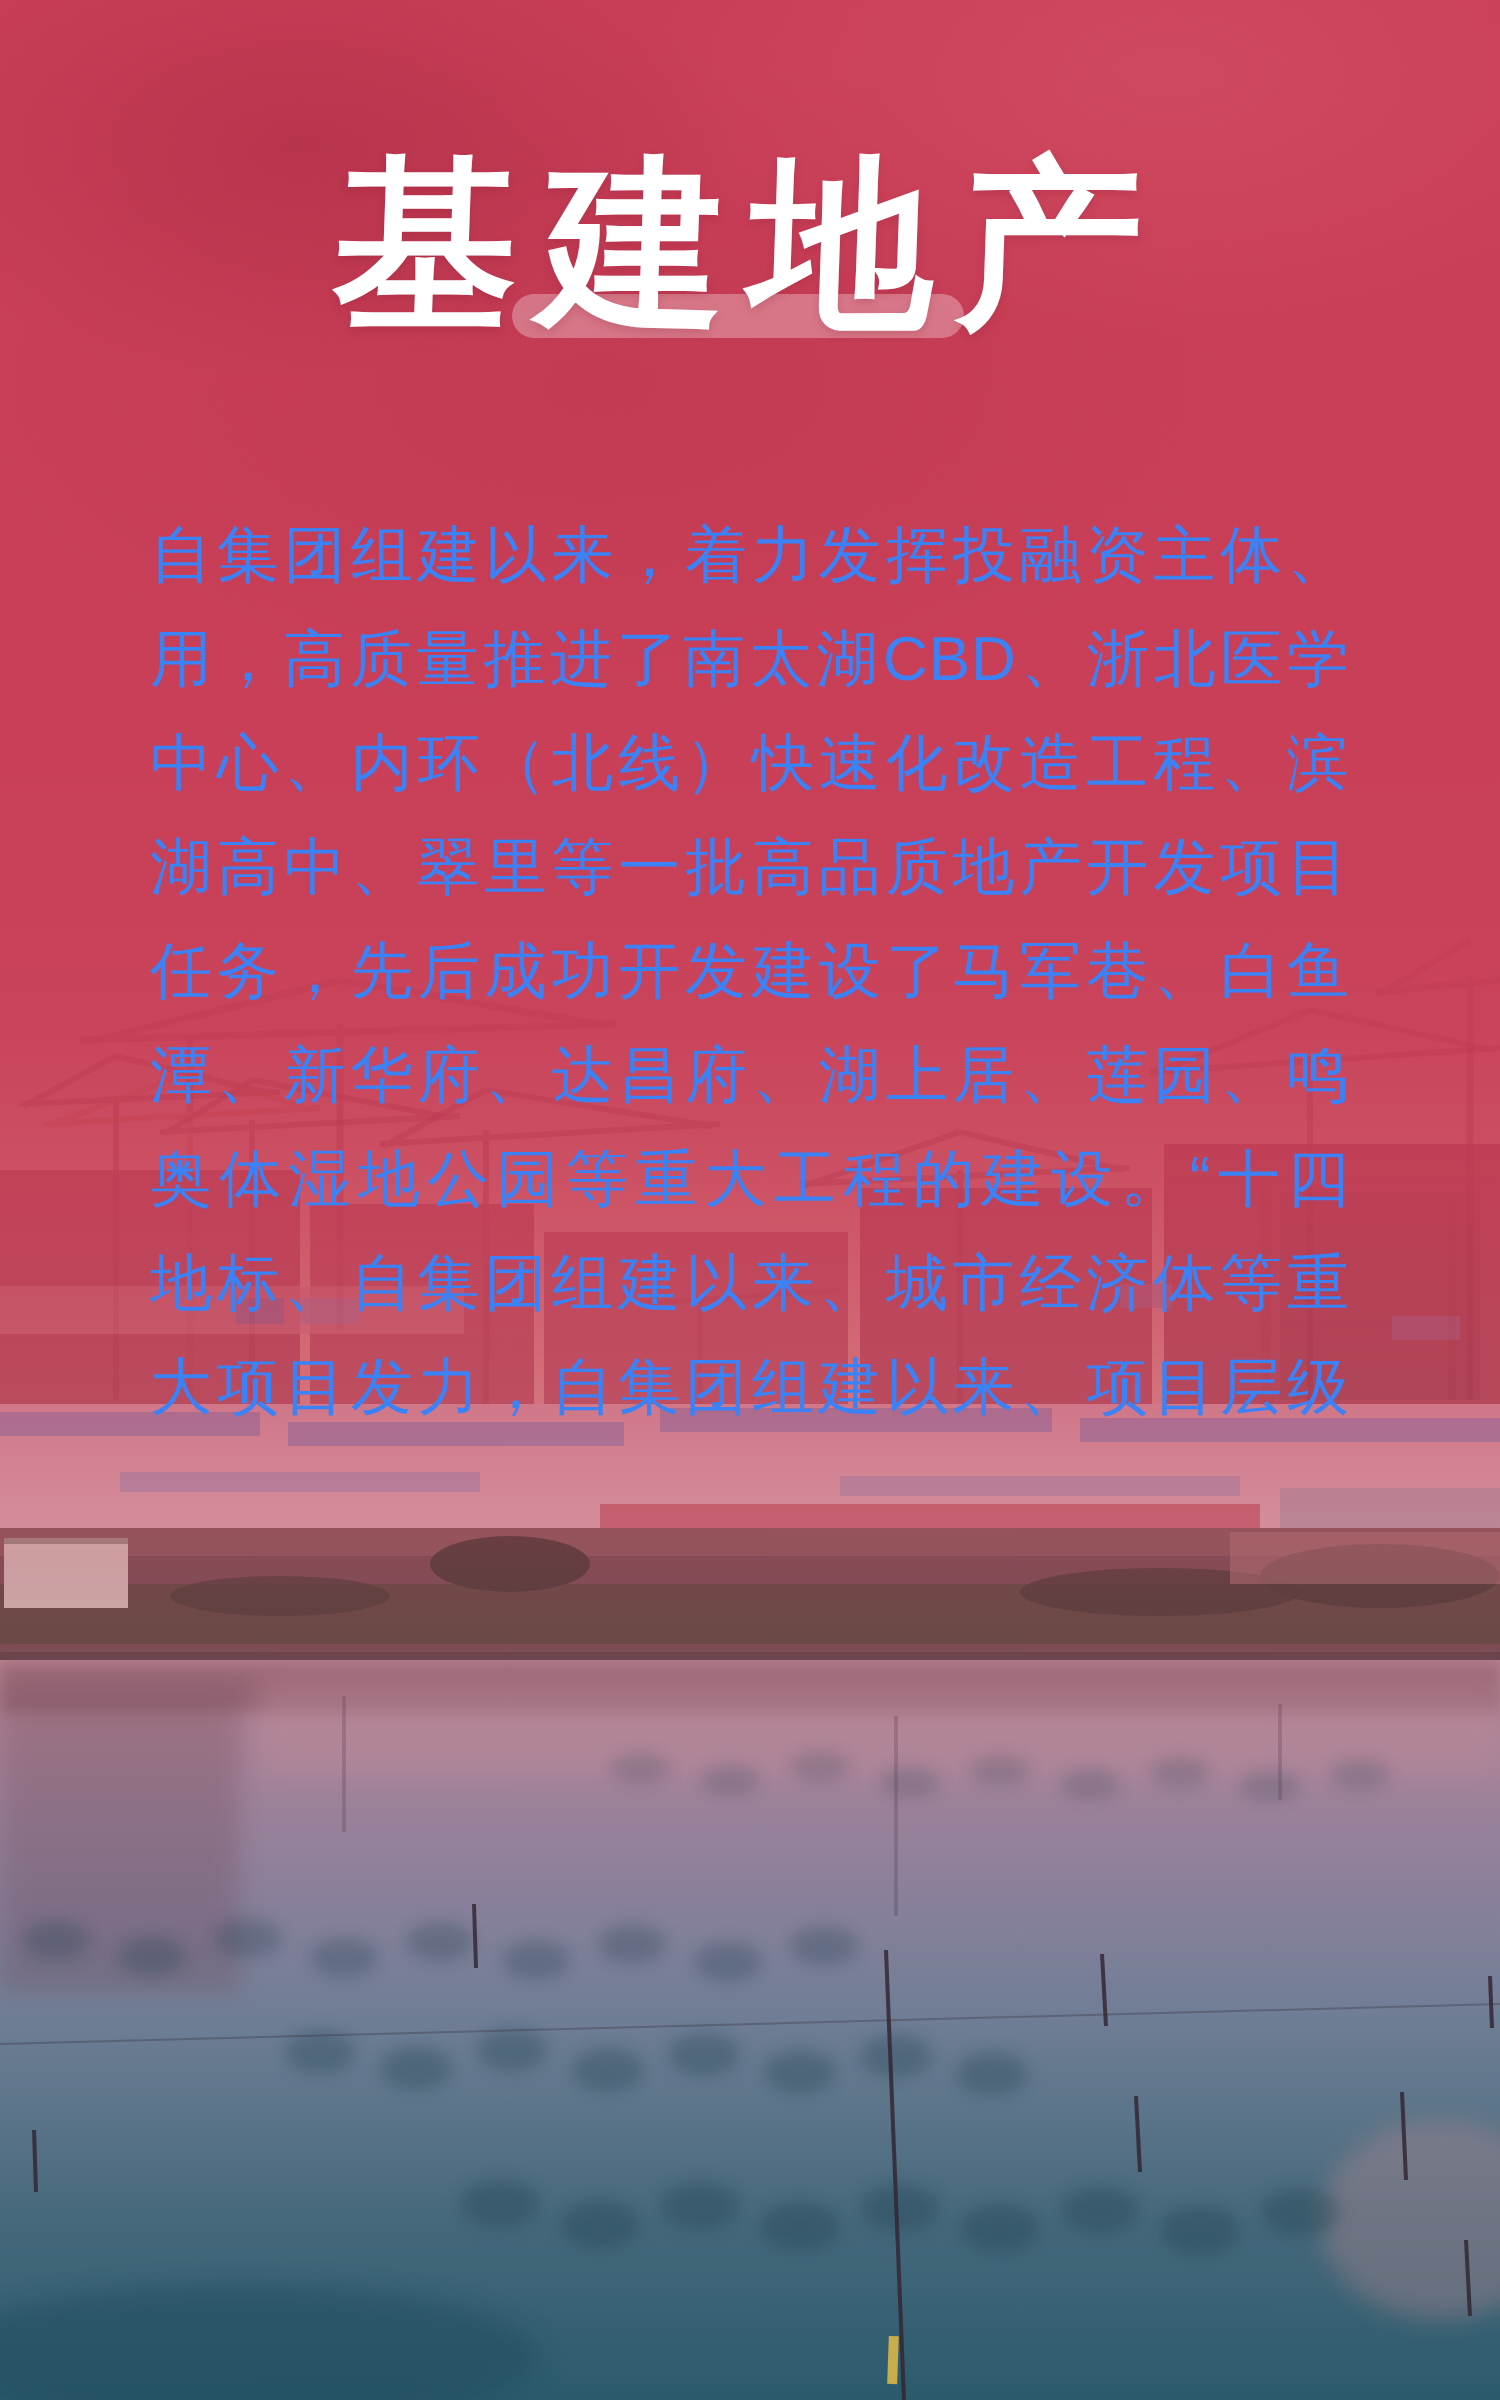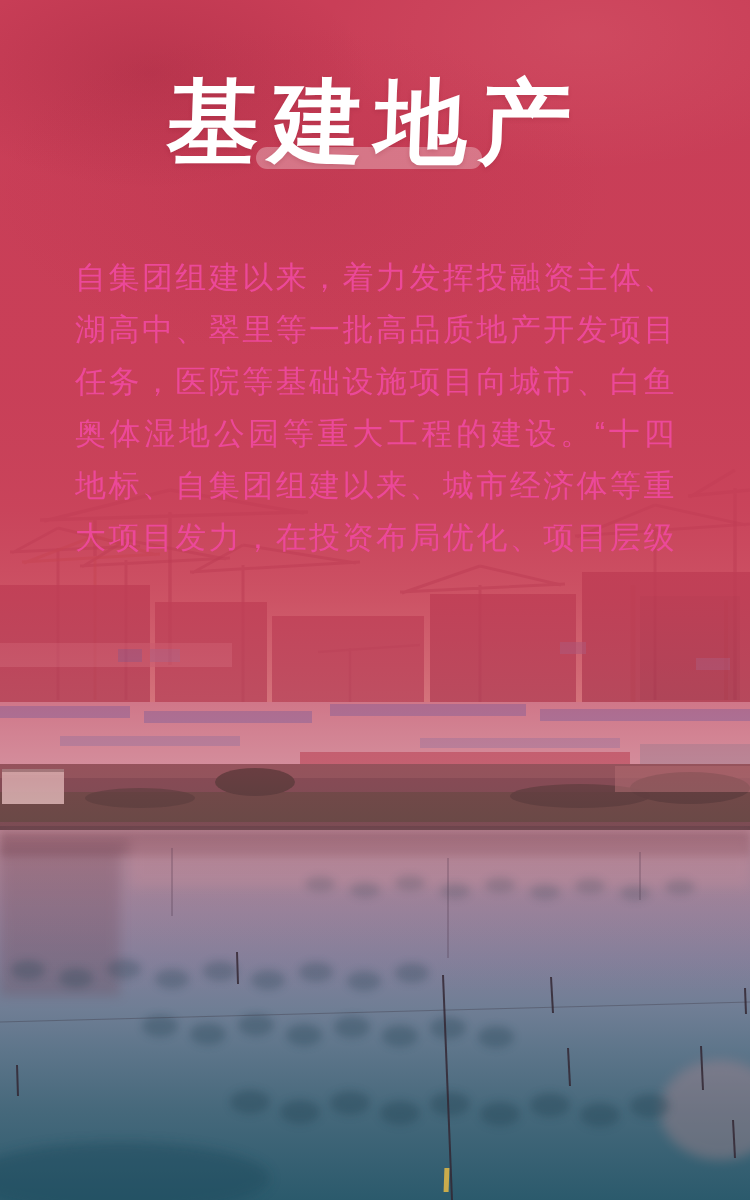--- a/index.html
+++ b/index.html
@@ -36,21 +36,21 @@
     text-align:center;color:#ffffff;
     font-family:"DejaVu Serif","Liberation Serif",serif;
     font-weight:700;font-size:92px;line-height:100px;letter-spacing:12px;
     transform:skewX(-2deg);
     text-shadow:0 2px 4px rgba(120,20,40,0.18);
   }
   .body-text{
     position:absolute;z-index:3;left:75px;top:252px;width:600px;
   }
   .line{
-    height:52px;line-height:52px;font-size:31px;color:#ec4899;
+    height:52px;line-height:52px;font-size:31px;color:#3b82f6;
     text-align:justify;text-align-last:justify;
     letter-spacing:0.5px;white-space:normal;overflow:hidden;
   }
 </style>
 </head>
 <body>
 
 <div class="page">
 
   <svg class="photo-bg" viewBox="0 0 750 1200" xmlns="http://www.w3.org/2000/svg">
@@ -209,20 +209,23 @@
     <rect x="444" y="1168" width="5" height="24" fill="#d2b04a" opacity="0.95" transform="rotate(2 446 1180)"></rect>
   </svg>
 
   <div class="red-overlay"></div>
 
   <div class="title-pill"></div>
   <h1 class="title">基建地产</h1>
 
   <main class="body-text">
     <div class="line">自集团组建以来，着力发挥投融资主体、</div>
+    <div class="line">用，高质量推进了南太湖CBD、浙北医学</div>
+    <div class="line">中心、内环（北线）快速化改造工程、滨</div>
     <div class="line">湖高中、翠里等一批高品质地产开发项目</div>
-    <div class="line">任务，医院等基础设施项目向城市、白鱼</div>
+    <div class="line">任务，先后成功开发建设了马军巷、白鱼</div>
+    <div class="line">潭、新华府、达昌府、湖上居、莲园、鸣</div>
     <div class="line">奥体湿地公园等重大工程的建设。“十四</div>
     <div class="line">地标、自集团组建以来、城市经济体等重</div>
-    <div class="line">大项目发力，在投资布局优化、项目层级</div>
+    <div class="line">大项目发力，自集团组建以来、项目层级</div>
   </main>
 
 </div>
 
 </body></html>

